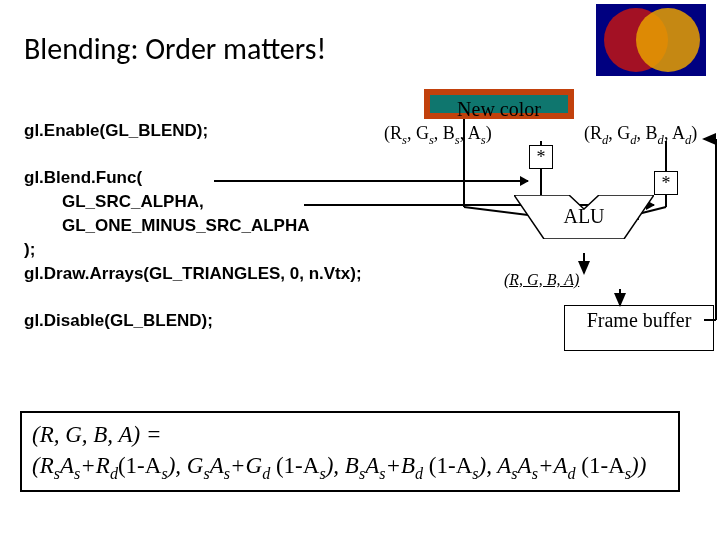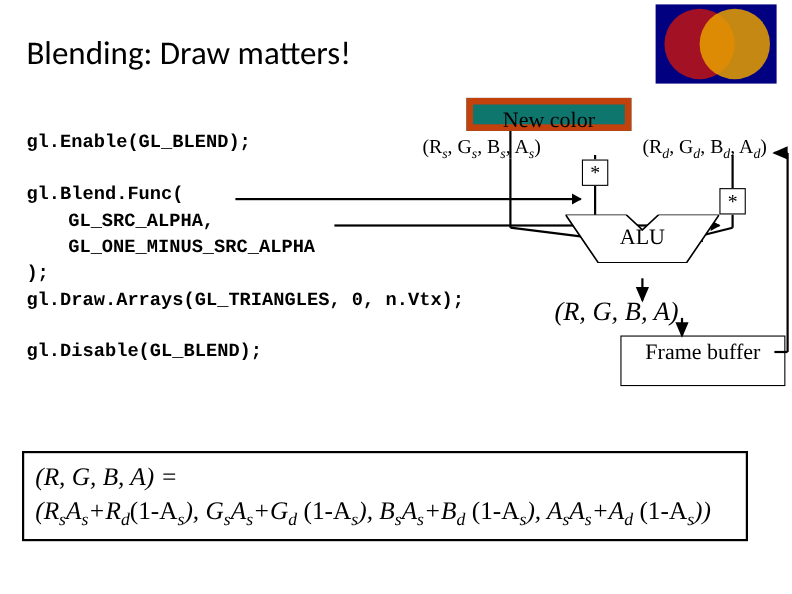--- a/index.html
+++ b/index.html
@@ -47,21 +47,21 @@
     border-radius: 50%;
     background: #e8a000;
     opacity: 0.85;
   }
   .content-area {
     position: relative;
     width: 100%;
     height: 420px;
   }
   .code {
-    font-family: Liberation Mono, monospace;
+    font-family: Liberation Sans, sans-serif;
     font-size: 17px;
     line-height: 1.4;
     color: #000;
     font-weight: bold;
     white-space: pre;
     position: absolute;
     left: 0;
     top: 0;
   }
   .indent { display:inline-block; width: 38px; }
@@ -127,22 +127,23 @@
     text-align: center;
     font-size: 20px;
     line-height: 42px;
   }
   .alu svg { position:absolute; left:0; top:0; }
   .alu span { position: relative; z-index: 2; }
   .rgba-out {
     position: absolute;
     left: 110px;
     top: 182px;
-    font-size: 24px;
+    font-size: 16px;
     font-style: italic;
+    text-decoration: underline;
   }
   .framebuffer {
     position: absolute;
     left: 170px;
     top: 216px;
     width: 150px; height: 46px;
     border: 1px solid #000;
     font-size: 20px;
     text-align: center;
     line-height: 28px;
@@ -182,21 +183,21 @@
 </head>
 <body>
 
 <div class="slide">
 
   <div class="header-fig">
     <div class="circle-left"></div>
     <div class="circle-right"></div>
   </div>
 
-  <h1 class="title">Blending: Draw matters!</h1>
+  <h1 class="title">Blending: Order matters!</h1>
 
   <div class="content-area">
 
     <div class="code">
 <span>gl.Enable(GL_BLEND);</span>
 
 <span>gl.Blend.Func(</span>
 <span class="indent"></span><span>GL_SRC_ALPHA,</span>
 <span class="indent"></span><span>GL_ONE_MINUS_SRC_ALPHA</span>
 <span>);</span>

